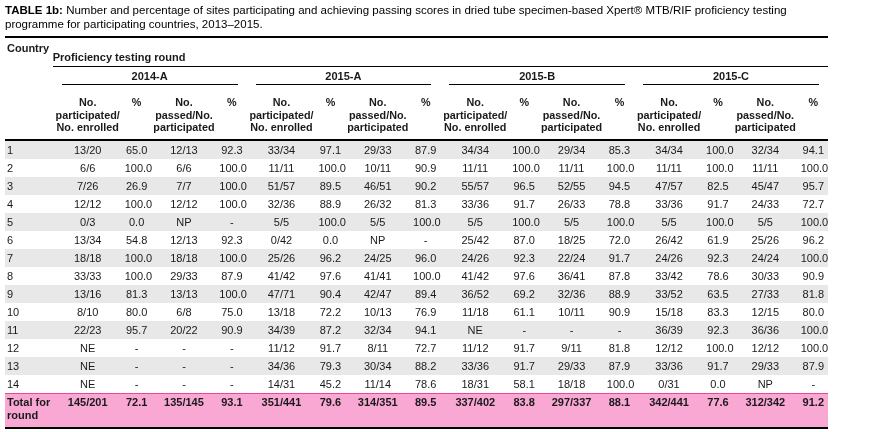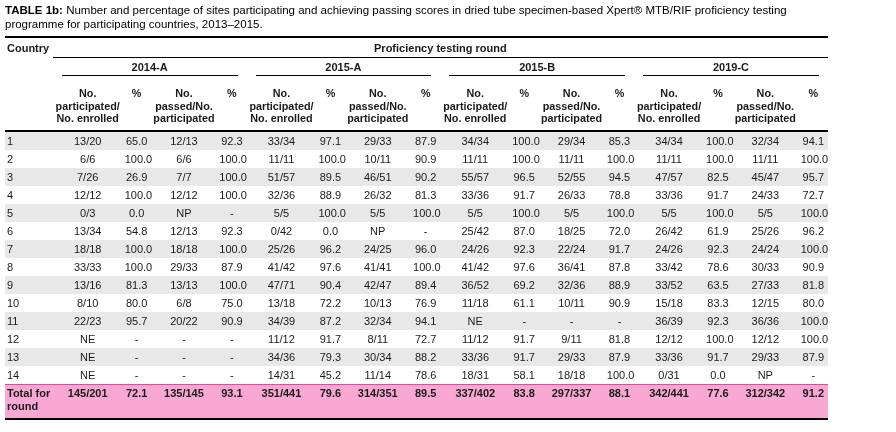--- a/index.html
+++ b/index.html
@@ -18,22 +18,22 @@
     border-top: 2px solid #000;
   }
   th, td { font-size: 11px; padding: 1px 2px; }
   thead th { font-weight: bold; color: #1a1a1a; }
 
   .country-h {
     text-align: left; vertical-align: top; padding-top: 4px;
     border-bottom: 2px solid #000; font-size: 11px; margin-top: 36px;
   }
   .group-h {
-    border-bottom: 1px solid #000; text-align: center;
-    padding: 4px 0 3px 0; font-size: 11px;
+    border-bottom: 1px solid #000; text-align: left;
+    padding: 13px 0 3px 0; font-size: 11px;
   }
   .round-h { padding: 3px 0 8px 0; }
   .round-h div {
     margin: 0 9px; border-bottom: 1px solid #000;
     padding-bottom: 2px; text-align: center; font-size: 11px;
   }
   .sub-h {
     vertical-align: top; text-align: center; white-space: pre-line;
     border-bottom: 2px solid #000; padding: 3px 1px 5px 1px;
     line-height: 1.18; font-size: 10.8px;
@@ -97,21 +97,21 @@
           <th class="round-h" colspan="4">
             <div>2014-A</div>
           </th>
           <th class="round-h" colspan="4">
             <div>2015-A</div>
           </th>
           <th class="round-h" colspan="4">
             <div>2015-B</div>
           </th>
           <th class="round-h" colspan="4">
-            <div>2019-C</div>
+            <div>2015-C</div>
           </th>
         </tr>
       <tr id="subcol-row">
           <th class="sub-h">No.
 participated/
 No. enrolled</th>
           <th class="sub-h">%</th>
           <th class="sub-h">No.
 passed/No.
 participated</th>

